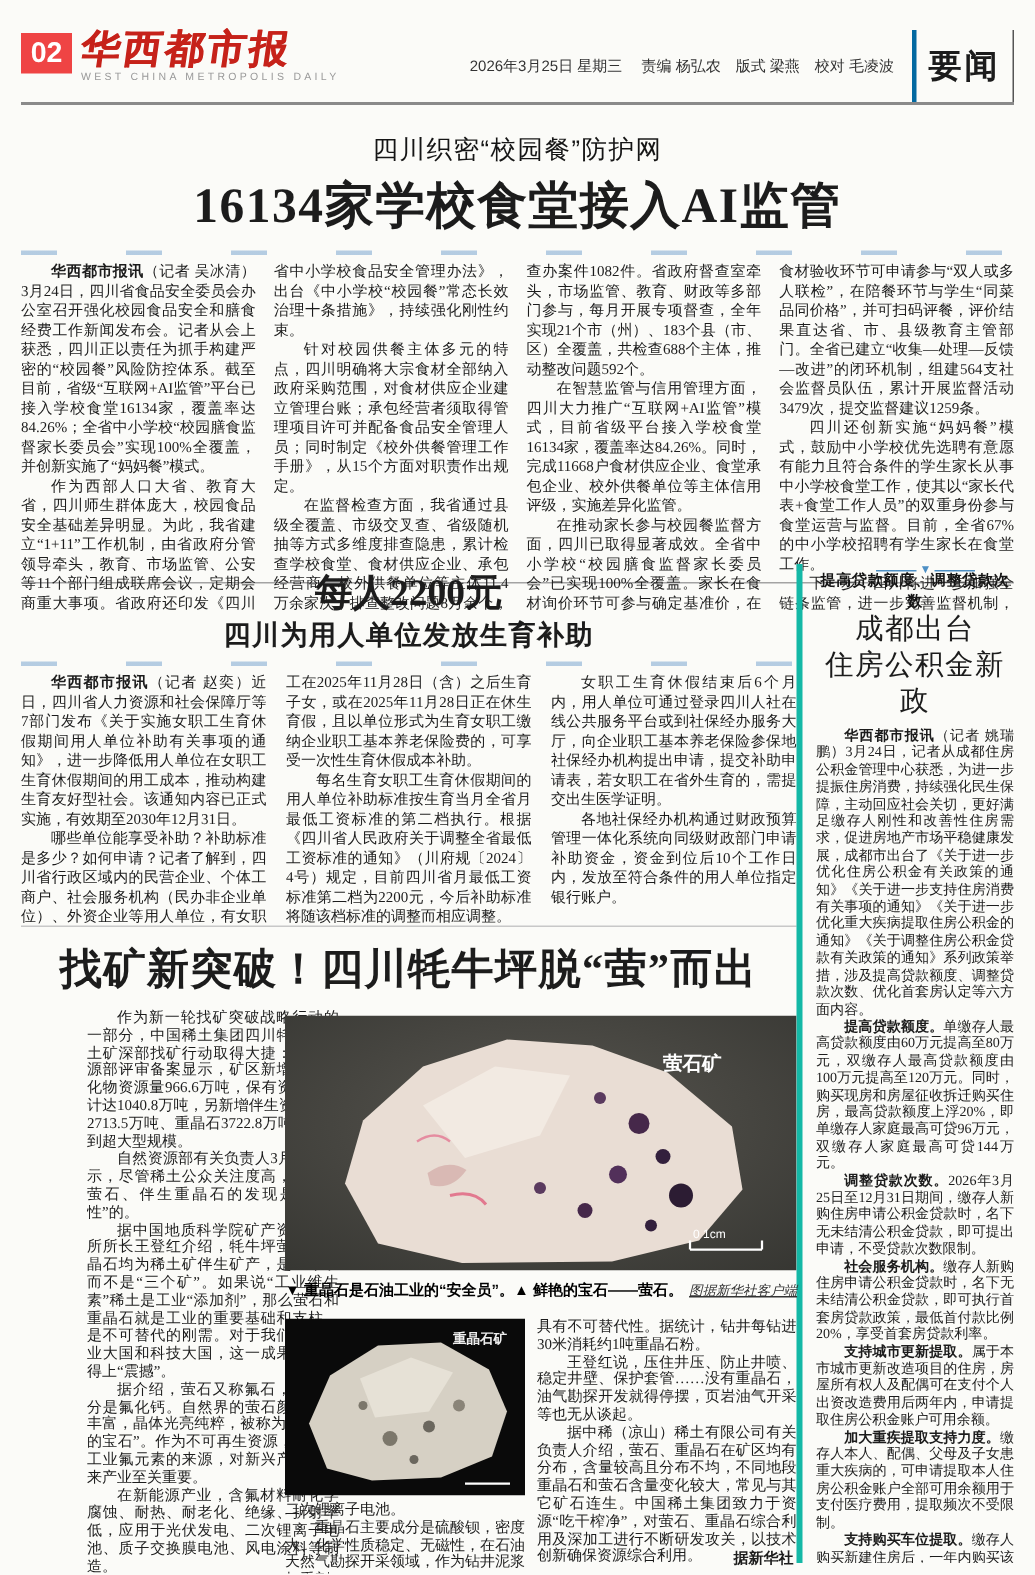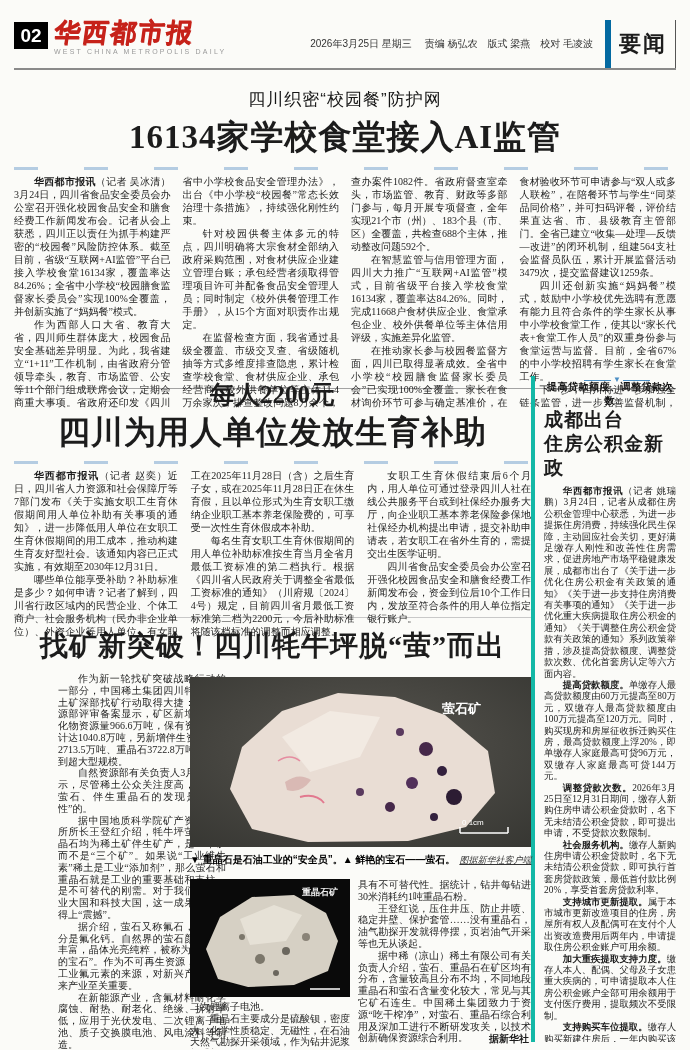--- a/index.html
+++ b/index.html
@@ -2,32 +2,32 @@
 <html><head>
 <meta charset="utf-8">
 <style>
   html,body{margin:0;padding:0;background:#dcdcdc;}
   .page{position:relative;width:690px;height:1050px;margin:0 auto;background:#fbfbf8;
         font-family:"Liberation Serif",serif;color:#1c1c1c;overflow:hidden;}
 
   
   .hdr{position:absolute;top:20px;left:14px;right:14px;height:48px;
        border-bottom:2px solid #8a8a8a;display:flex;align-items:flex-start;}
-  .pagenum{background:#000000;color:#fff;width:34px;height:27px;text-align:center;
+  .pagenum{background:#ef4444;color:#fff;width:34px;height:27px;text-align:center;
            font:bold 19px/27px "Liberation Sans",sans-serif;margin-top:2px;}
   .mast-group{margin-left:6px;}
   .mast{color:#c6221a;font-weight:bold;font-size:26px;line-height:26px;
         font-family:"Liberation Serif",serif;transform:skewX(-8deg);letter-spacing:2px;
         text-shadow:0.6px 0.6px 0 #c6221a;}
   .mast-en{font:7px "Liberation Sans",sans-serif;color:#9a9a9a;letter-spacing:2.2px;margin-top:2px;}
   .hdr-right{margin-left:auto;align-self:center;font:10px "Liberation Sans",sans-serif;
              color:#333;padding-right:12px;white-space:nowrap;}
   .hdr-right span{margin-left:10px;}
   .section-box{align-self:stretch;display:flex;align-items:center;
-               border-left:6px solid #0369a1;border-right:1px solid #555;
+               border-left:3px solid #0369a1;border-right:1px solid #555;
                padding:0 8px;font-weight:bold;font-size:22px;letter-spacing:2px;}
 
   
   .body p{margin:0;text-indent:2em;text-align:justify;}
   .body p.noindent{text-indent:0;}
   .body b{font-weight:bold;}
   .kicker{text-align:center;font-family:"Liberation Sans",sans-serif;color:#151515;}
   .blue-rule{height:3px;background:repeating-linear-gradient(90deg,#a8c4de 0 24px,transparent 24px 70px);
              opacity:.85;}
 
@@ -42,21 +42,21 @@
   .end-mark::before,.end-mark::after{content:"";flex:1;border-top:1px solid #4d8fc4;}
   .end-mark .tri{font-size:8px;line-height:8px;padding:0 2px;}
 
   
   .lower{position:absolute;top:376px;left:14px;right:14px;bottom:8px;display:flex;}
   .lower-left{width:517px;flex:none;}
 
   
   .a2{height:240px;border-bottom:1px solid #c8c8c8;box-sizing:border-box;}
   .a2 .h-line1{text-align:center;font-size:25px;font-weight:bold;margin-top:2px;}
-  .a2 .h-line2{text-align:center;font-size:32px;font-weight:bold;letter-spacing:1px;}
+  .a2 .h-line2{text-align:center;font-size:18px;font-weight:bold;letter-spacing:1px;}
   .a2 .blue-rule{margin:6px 0 5px;}
   .a2 .body{column-count:3;column-gap:13px;height:172px;overflow:hidden;
             font-size:10px;line-height:13px;}
 
   
   .a4{position:relative;height:424px;}
   .a4 h3{margin:9px 0 0;text-align:center;font-size:28px;font-weight:bold;letter-spacing:1px;}
   .a4 .col1{position:absolute;top:46px;left:0;width:168px;height:376px;overflow:hidden;
             font-size:10px;line-height:11.8px;margin-left:44px;}
   .a4 .photo1{position:absolute;top:50px;left:176px;width:341px;height:170px;}
@@ -68,21 +68,21 @@
   .a4 .col2{position:absolute;top:374px;left:176px;width:160px;height:48px;overflow:hidden;
             font-size:10px;line-height:11.8px;}
   .a4 .col3{position:absolute;top:252px;left:344px;width:173px;height:170px;overflow:hidden;
             font-size:10px;line-height:11.8px;}
   .byline{display:block;text-align:right;font:bold 10px "Liberation Sans",sans-serif;
           margin-top:-12px;padding-right:2px;}
 
   
   .a3{flex:1;border-left:4px solid #14b8a6;padding-left:9px;overflow:hidden;}
   .a3 .kicker{font-size:10px;font-weight:bold;margin-top:4px;letter-spacing:0.5px;}
-  .a3 .h-line{text-align:left;font-size:19px;line-height:24px;font-weight:bold;letter-spacing:1px;}
+  .a3 .h-line{text-align:center;font-size:19px;line-height:24px;font-weight:normal;letter-spacing:1px;}
   .a3 .body{margin-top:6px;font-size:9.4px;line-height:11.4px;}
 
   svg text{font-family:"Liberation Sans",sans-serif;}
 </style>
 </head>
 <body>
 
 <div class="page">
 
   <div class="hdr">
@@ -122,21 +122,21 @@
 
       <section class="a2">
         <div class="h-line1">每人2200元</div>
         <div class="h-line2">四川为用人单位发放生育补助</div>
         <div class="blue-rule"></div>
         <div class="body">
             <p><b>华西都市报讯</b>（记者 赵奕）近日，四川省人力资源和社会保障厅等7部门发布《关于实施女职工生育休假期间用人单位补助有关事项的通知》，进一步降低用人单位在女职工生育休假期间的用工成本，推动构建生育友好型社会。该通知内容已正式实施，有效期至2030年12月31日。</p>
             <p>哪些单位能享受补助？补助标准是多少？如何申请？记者了解到，四川省行政区域内的民营企业、个体工商户、社会服务机构（民办非企业单位）、外资企业等用人单位，有女职工在2025年11月28日（含）之后生育子女，或在2025年11月28日正在休生育假，且以单位形式为生育女职工缴纳企业职工基本养老保险费的，可享受一次性生育休假成本补助。</p>
             <p>每名生育女职工生育休假期间的用人单位补助标准按生育当月全省月最低工资标准的第二档执行。根据《四川省人民政府关于调整全省最低工资标准的通知》（川府规〔2024〕4号）规定，目前四川省月最低工资标准第二档为2200元，今后补助标准将随该档标准的调整而相应调整。</p>
             <p>女职工生育休假结束后6个月内，用人单位可通过登录四川人社在线公共服务平台或到社保经办服务大厅，向企业职工基本养老保险参保地社保经办机构提出申请，提交补助申请表，若女职工在省外生育的，需提交出生医学证明。</p>
-            <p>四川省食品安全委员会办公室召开强化校园食品安全和膳食经费工作新闻发布会，资金到位后10个工作日内，发放至符合条件的用人单位指定银行账户。</p>
+            <p>各地社保经办机构通过财政预算管理一体化系统向同级财政部门申请补助资金，资金到位后10个工作日内，发放至符合条件的用人单位指定银行账户。</p>
           </div>
       </section>
 
       <section class="a4">
         <h3>找矿新突破！四川牦牛坪脱“萤”而出</h3>
 
         <div class="col1 body">
             <p>作为新一轮找矿突破战略行动的一部分，中国稀土集团四川牦牛坪稀土矿深部找矿行动取得大捷：自然资源部评审备案显示，矿区新增稀土氧化物资源量966.6万吨，保有资源量累计达1040.8万吨，另新增伴生资源萤石2713.5万吨、重晶石3722.8万吨，均达到超大型规模。</p>
             <p>自然资源部有关负责人3月20日表示，尽管稀土公众关注度高，但伴生萤石、伴生重晶石的发现是“震撼性”的。</p>
             <p>据中国地质科学院矿产资源研究所所长王登红介绍，牦牛坪萤石、重晶石均为稀土矿伴生矿产，是一个矿而不是“三个矿”。如果说“工业维生素”稀土是工业“添加剂”，那么萤石和重晶石就是工业的重要基础和支柱，是不可替代的刚需。对于我们这个工业大国和科技大国，这一成果完全称得上“震撼”。</p>

